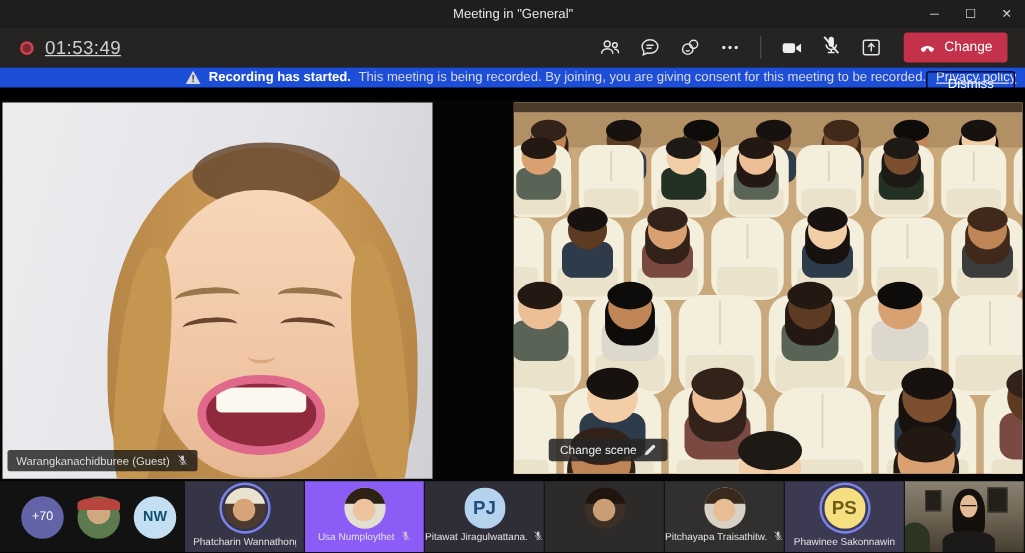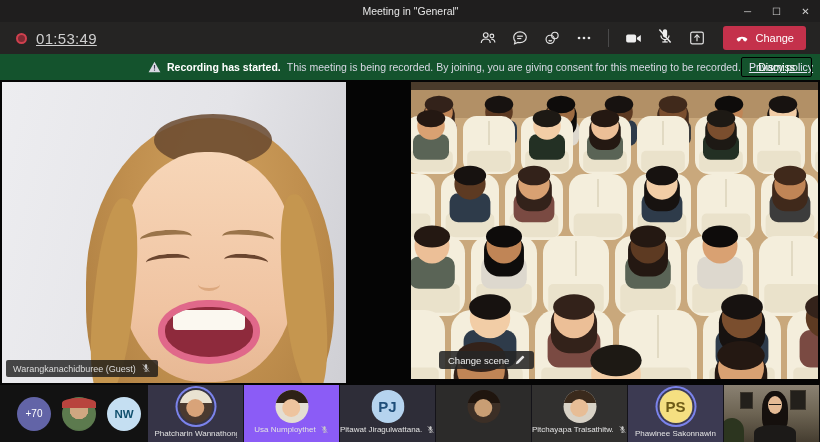--- a/index.html
+++ b/index.html
@@ -20,21 +20,21 @@
              display:flex; align-items:center; padding:0 10px; }
   .recdot { width:11px; height:11px; border-radius:50%; background:#7e2a33; border:2.5px solid #d0404e; margin-left:6px; }
   .timer { color:#cfcfcf; font-size:15px; margin-left:9px; letter-spacing:.3px;text-decoration:underline; }
   .tb-spacer { flex:1; }
   .tb-btn { width:25px; height:26px; display:flex; align-items:center; justify-content:center; margin:0 3.5px; cursor:pointer; }
   .tb-sep { width:1px; height:18px; background:#4a4a4a; margin:0 8px; }
   .leave-btn { display:flex; align-items:center; gap:6px; background:#c4314b; color:#fff; font-size:11px;
                height:24px; padding:0 12px; border-radius:3px; margin-left:10px; margin-right:4px; cursor:pointer; }
 
   
-  .banner { position:absolute; top:54px; left:0; width:820px; height:26px; background:#14532d;
+  .banner { position:absolute; top:54px; left:0; width:820px; height:16px; background:#1d4ed8;
             display:flex; align-items:center; font-size:10.5px; color:#dcdcе8; }
   .banner-content { display:flex; align-items:center; gap:6px; margin-left:148px; color:#d8d8e4; }
   .banner-bold { color:#ffffff; font-weight:bold; }
   .banner-link { color:#e4e4f4; text-decoration:underline; cursor:pointer; margin-left:2px; }
   .dismiss-btn { position:absolute; right:8px; top:3px; height:20px; padding:0 16px; border:1px solid #000000;
                  border-radius:2px; color:#fff; font-size:10.5px; display:flex; align-items:center; cursor:pointer; }
 
   
   .stage { position:absolute; top:80px; left:0; width:820px; height:305px; background:#050505; }
   .tile-left { position:absolute; left:2px; top:2px; width:344px; height:301px; overflow:hidden;

